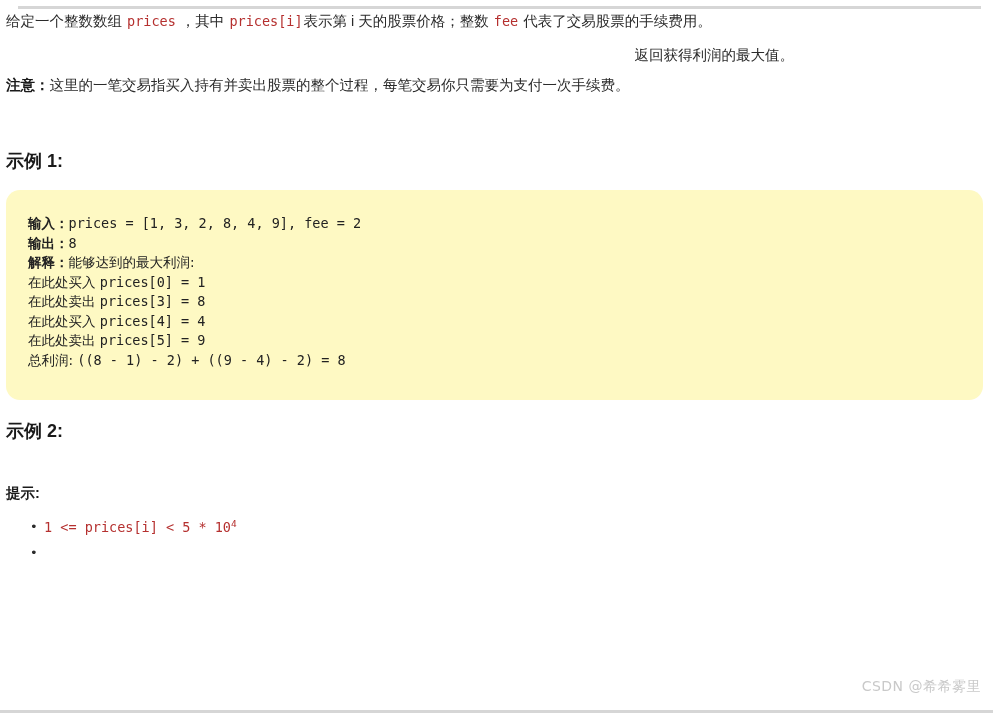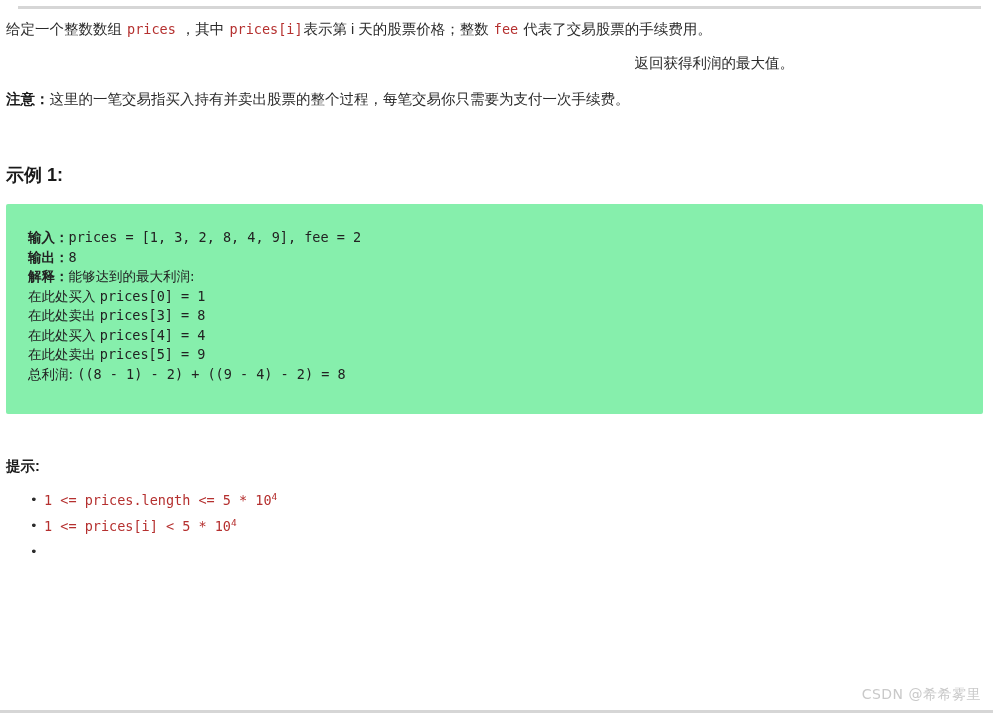--- a/index.html
+++ b/index.html
@@ -33,21 +33,21 @@
     position: absolute;
     left: 0px;
     right: 0px;
     bottom: 3px;
     height: 3px;
     background: #d6d6d6;
   }
   .content {
     position: absolute;
     left: 0;
-    top: 14px;
+    top: 6px;
     width: 804px;
   }
   p.para {
     margin: 0 0 0 0;
     padding: 0 10px 0 6px;
     font-size: 14.5px;
     line-height: 30px;
     color: #2b2b2b;
     white-space: nowrap;
   }
@@ -62,26 +62,26 @@
   h4.example-title {
     margin: 0;
     padding: 0 0 0 6px;
     font-size: 18px;
     font-weight: bold;
     color: #1a1a1a;
     line-height: 20px;
   }
   pre.codeblock {
     margin: 0;
-    background: #86efac;
+    background: #fef9c3;
     color: #222222;
     font-family: "DejaVu Sans Mono", "Liberation Mono", monospace;
     font-size: 13.5px;
     line-height: 19.5px;
-    border-radius: 2px;
+    border-radius: 14px;
     box-sizing: border-box;
     white-space: pre;
     overflow: hidden;
   }
   pre.codeblock .lbl { font-weight: bold; font-family: "DejaVu Sans", "Liberation Sans", sans-serif; font-size: 13.5px;}
   pre.codeblock .cn { font-family: "DejaVu Sans", "Liberation Sans", sans-serif; font-size: 13.5px;}
   .hint-title {
     margin: 0;
     padding-left: 6px;
     font-size: 14.5px;
@@ -112,21 +112,21 @@
     font-size: 13px;
   }
   ul.constraints sup {
     font-size: 9.5px;
     vertical-align: super;
     line-height: 0;
   }
   .watermark {
     position: absolute;
     right: 12px;
-    bottom: 12px;
+    bottom: 20px;
     font-size: 14px;
     color: #c9c9c9;
     font-family: "DejaVu Sans", "Liberation Sans", sans-serif;
     letter-spacing: 0.5px;
     user-select: none;
   }
 </style>
 </head>
 <body>
 
@@ -138,41 +138,41 @@
 
     <p class="para" style="margin-top:0;">
       <span>给定一个整数数组 </span><code class="inline">prices</code><span> ，其中 </span><code class="inline">prices[i]</code><span>表示第 i 天的股票价格；整数 </span><code class="inline">fee</code><span> 代表了交易股票的手续费用。</span>
     </p>
 
 
     <p class="para" style="margin-top:4px;text-align:right;">
       <span>返回获得利润的最大值。</span>
     </p>
 
-    <p class="para" style="margin-top:6px;">
+    <p class="para" style="">
       <span class="strong">注意：</span><span>这里的一笔交易指买入持有并卖出股票的整个过程，每笔交易你只需要为支付一次手续费。</span>
     </p>
 
     <h4 class="example-title" style="margin-top:51px;">示例 1:</h4>
 
     <pre class="codeblock" style="margin-top:19px; padding:24px 16px 24px 22px; width:977px; margin-left:6px; height:210px;"><span class="lbl">输入：</span><span>prices = [1, 3, 2, 8, 4, 9], fee = 2</span>
 <span class="lbl">输出：</span><span>8</span>
 <span class="lbl">解释：</span><span class="cn">能够达到的最大利润:</span>
 <span class="cn">在此处买入 </span><span>prices[0] = 1</span>
 <span class="cn">在此处卖出 </span><span>prices[3] = 8</span>
 <span class="cn">在此处买入 </span><span>prices[4] = 4</span>
 <span class="cn">在此处卖出 </span><span>prices[5] = 9</span>
 <span class="cn">总利润: </span><span>((8 - 1) - 2) + ((9 - 4) - 2) = 8</span></pre>
 
+    <h4 class="example-title" style="margin-top:21px;">示例 2:</h4>
 
 
     <h4 class="hint-title" style="margin-top:42px;">提示:</h4>
 
     <ul class="constraints" style="margin-top:11px;">
-      <li><span>1 &lt;= prices.length &lt;= 5 * 10</span><sup>4</sup></li>
       <li><span>1 &lt;= prices[i] &lt; 5 * 10</span><sup>4</sup></li>
       <li></li>
     </ul>
 
   </div>
 
   <div class="watermark">CSDN @希希雾里</div>
 
   <div class="rule-bottom"></div>
 

